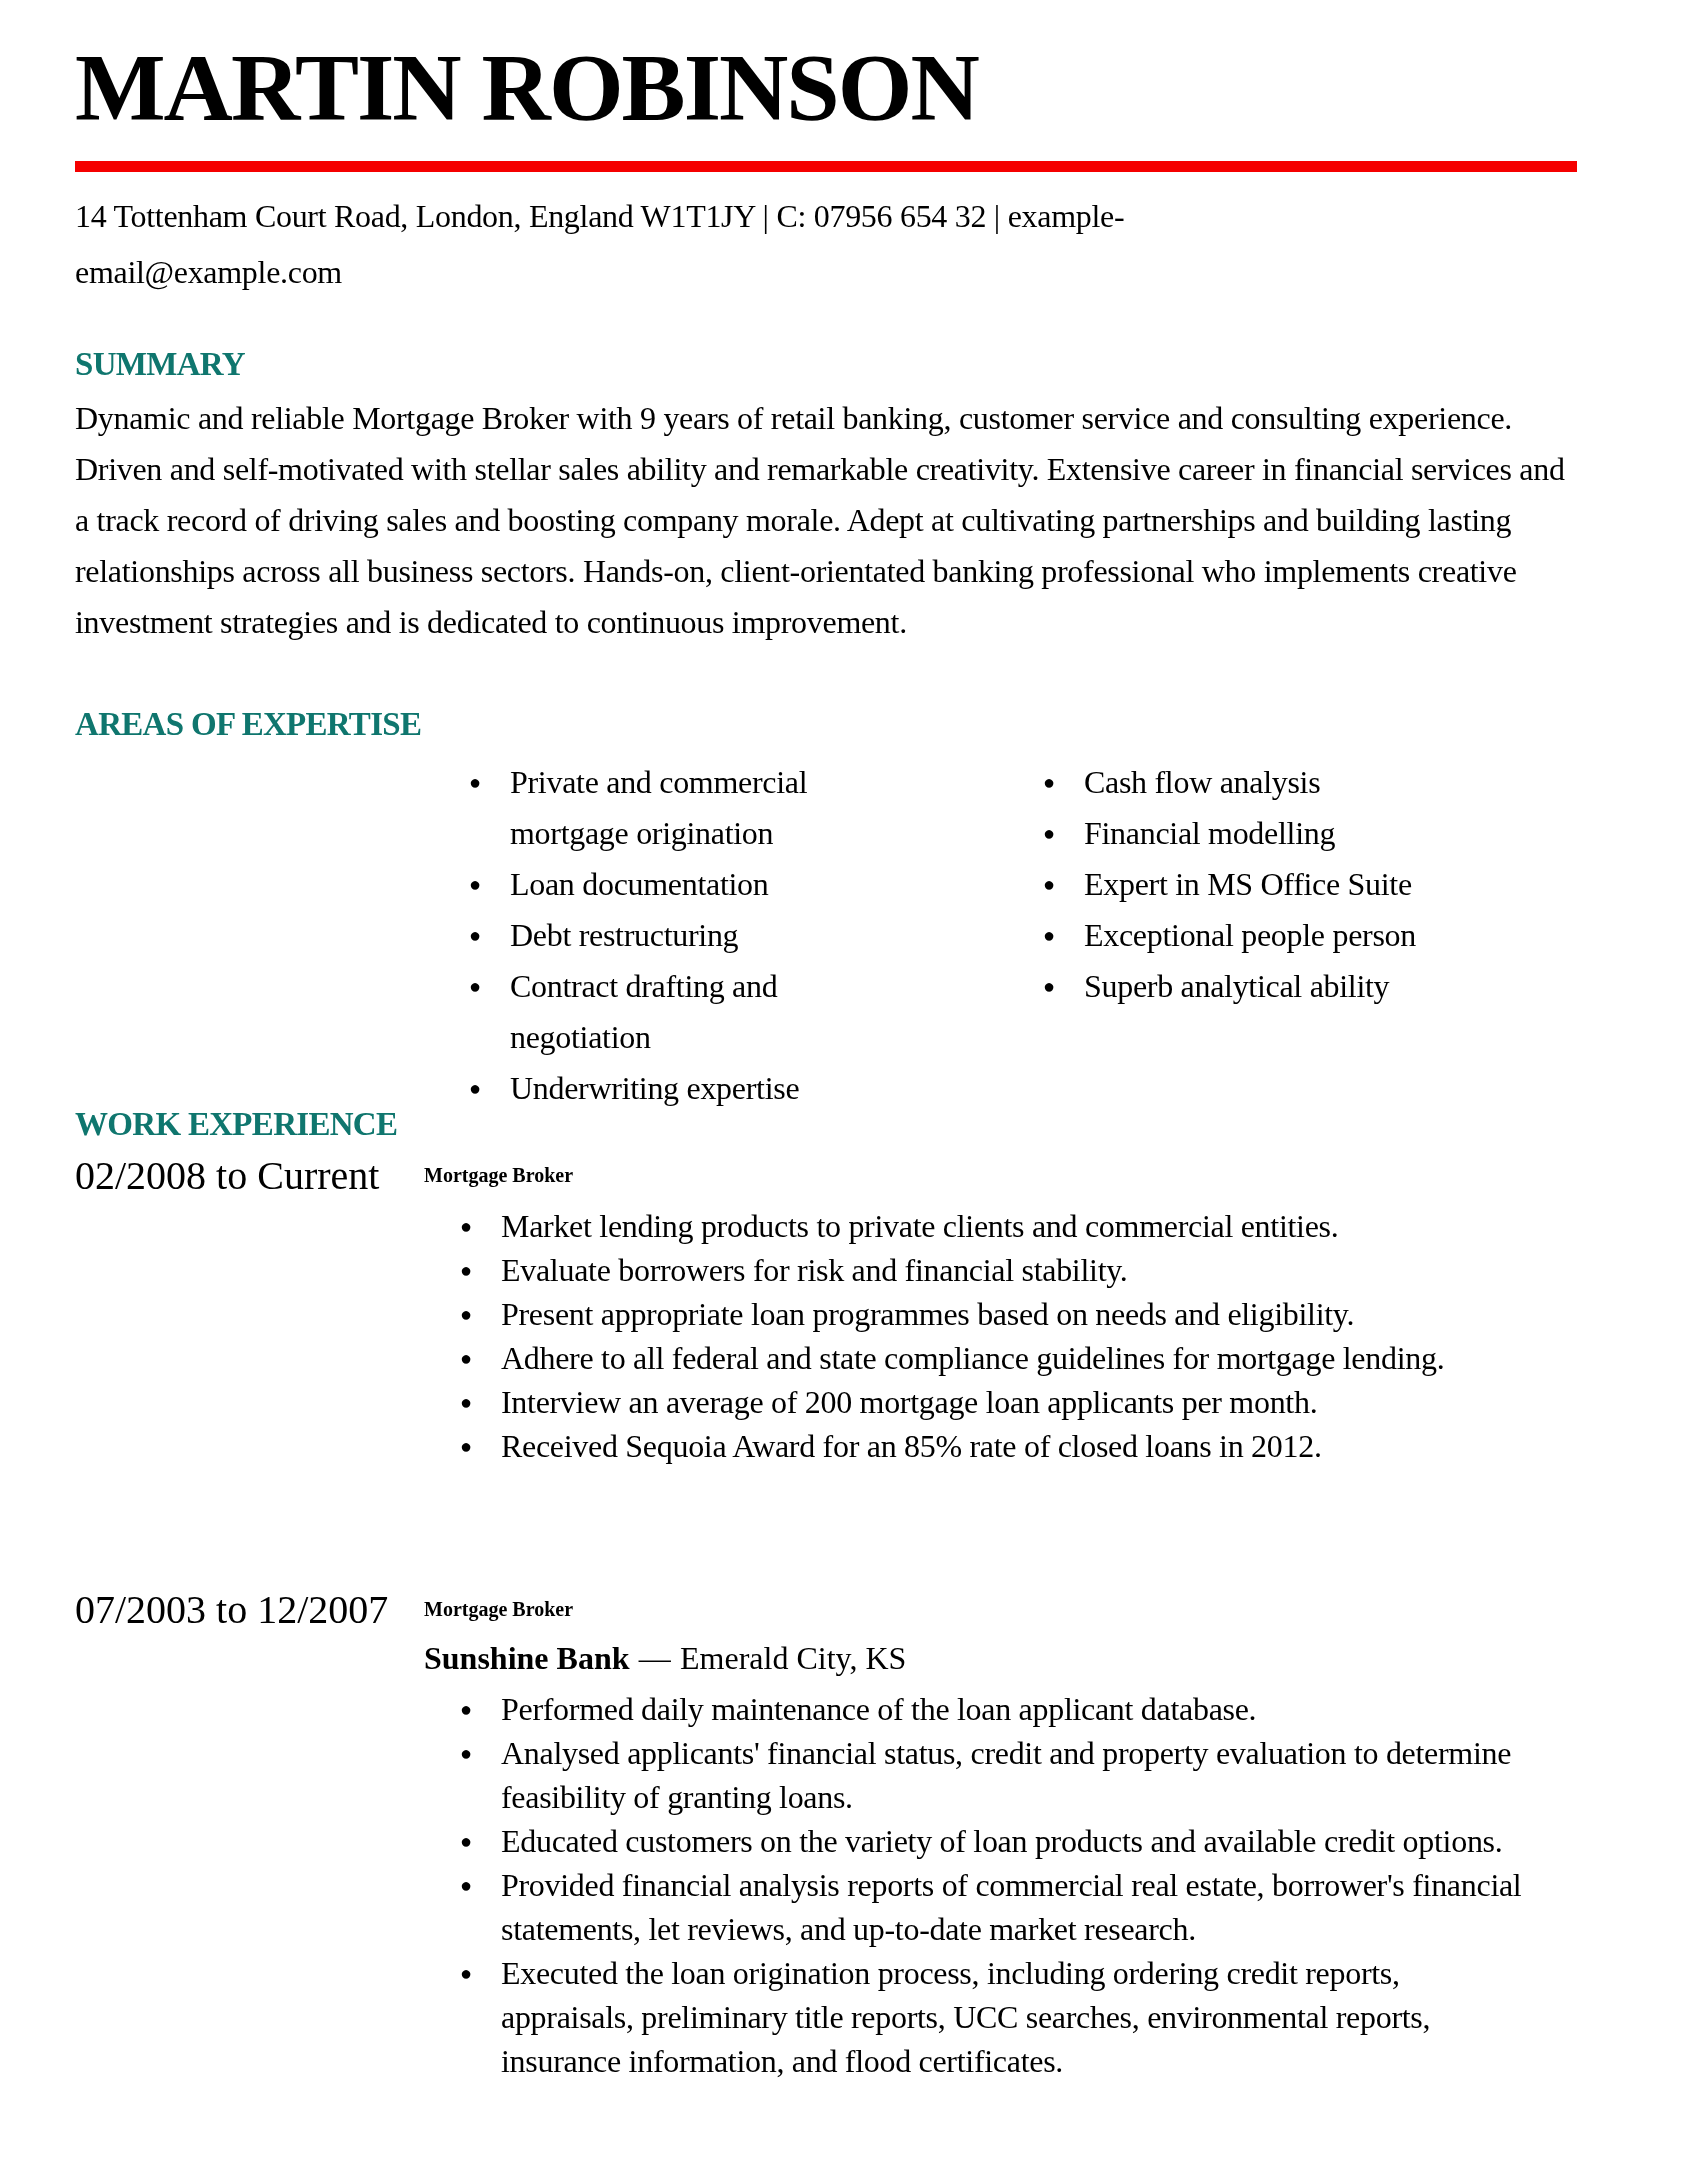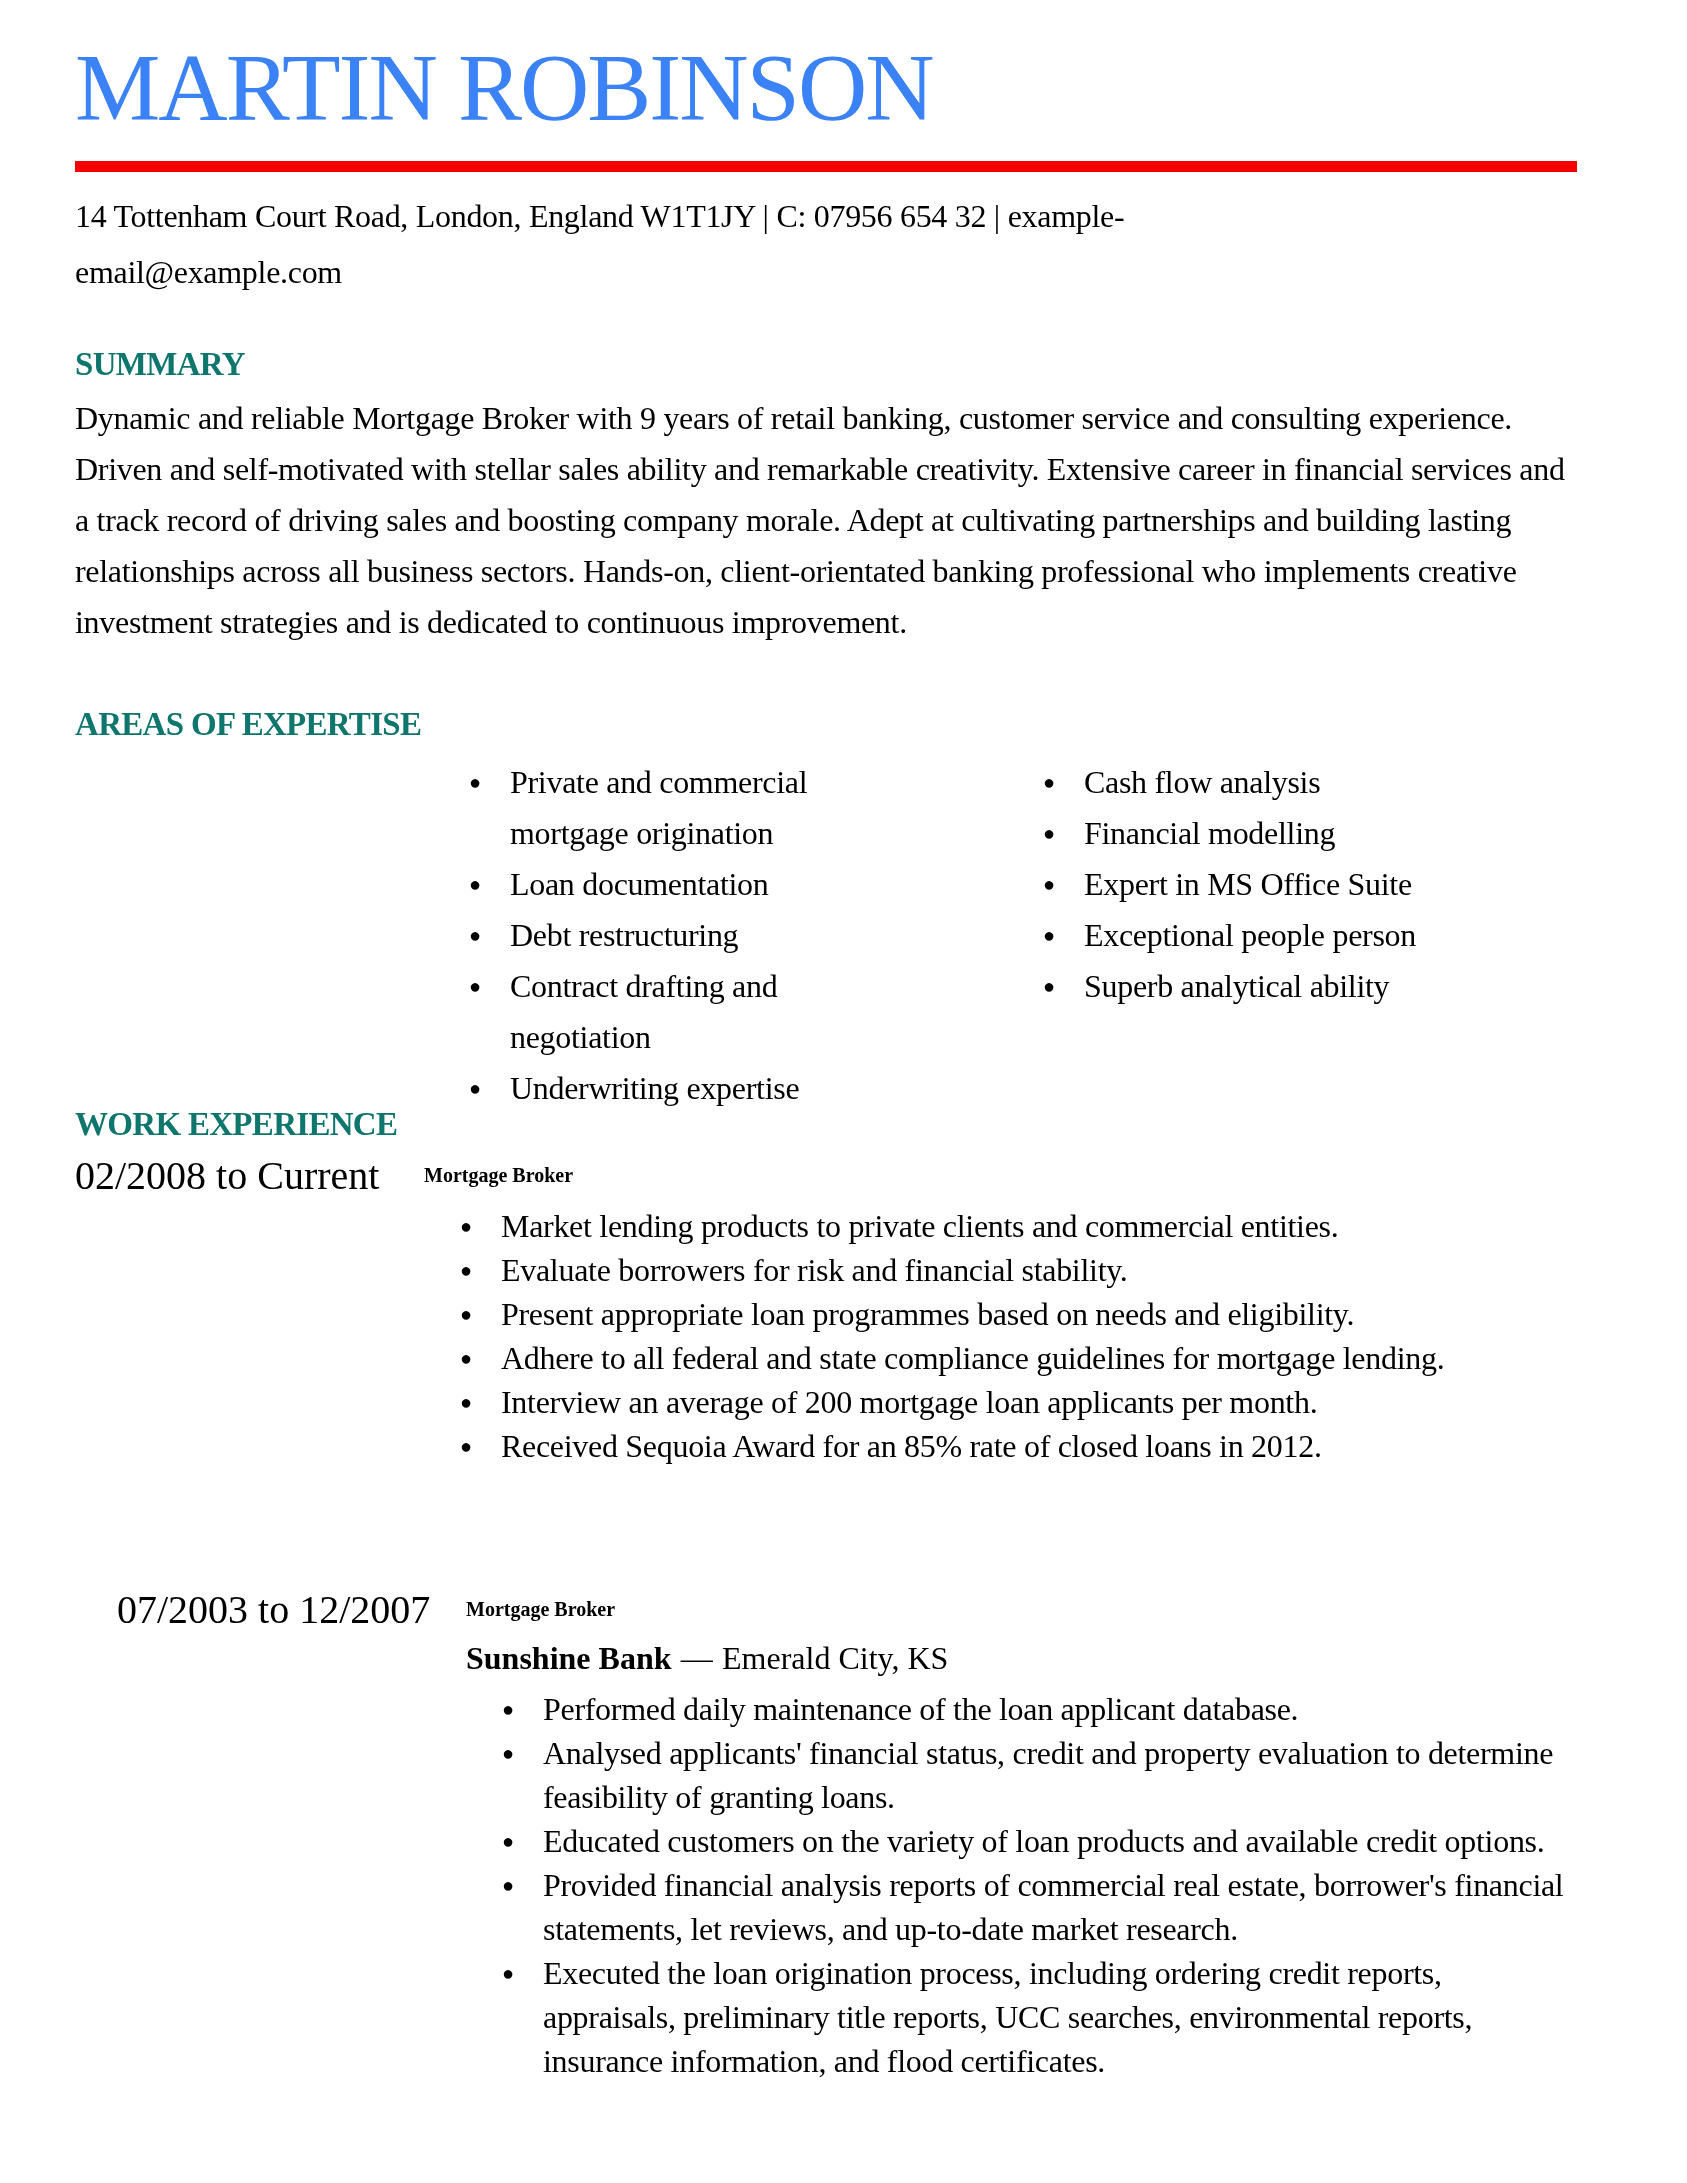--- a/index.html
+++ b/index.html
@@ -12,22 +12,22 @@
     color: #000000;
     overflow: hidden;
   }
   .abs { position: absolute; left: 75px; width: 1502px; }
 
   
   .name {
     margin-top: 30px;
     font-size: 96px;
     line-height: 1.2;
-    font-weight: normal;
-    color: #3b82f6;
+    font-weight: bold;
+    color: #000000;
     letter-spacing: -2px;
     white-space: nowrap;
   }
   .rule { height: 11.2px; background: #F50000; margin-top: 16px; }
   .contact {
     margin-top: 16px;
     font-size: 32px;
     line-height: 56px;
     letter-spacing: -0.3px;
   }
@@ -174,21 +174,21 @@
             <span>Interview an average of 200 mortgage loan applicants per month.</span>
           </li>
         <li class="bullet-item">
             <span class="bullet-glyph">●</span>
             <span>Received Sequoia Award for an 85% rate of closed loans in 2012.</span>
           </li>
       </ul>
     </div>
   </div>
 
-  <div class="job" style="top:1585px;justify-content:flex-end;">
+  <div class="job" style="top:1585px;">
     <div class="job-dates">07/2003 to 12/2007</div>
     <div class="job-content">
       <div class="job-title">Mortgage Broker</div>
       <div class="job-company-line">
         <span class="company-name">Sunshine Bank</span><span class="company-sep">—</span><span>Emerald City, KS</span>
       </div>
       <ul class="job-bullets">
         <li class="bullet-item">
             <span class="bullet-glyph">●</span>
             <span>Performed daily maintenance of the loan applicant database.</span>

